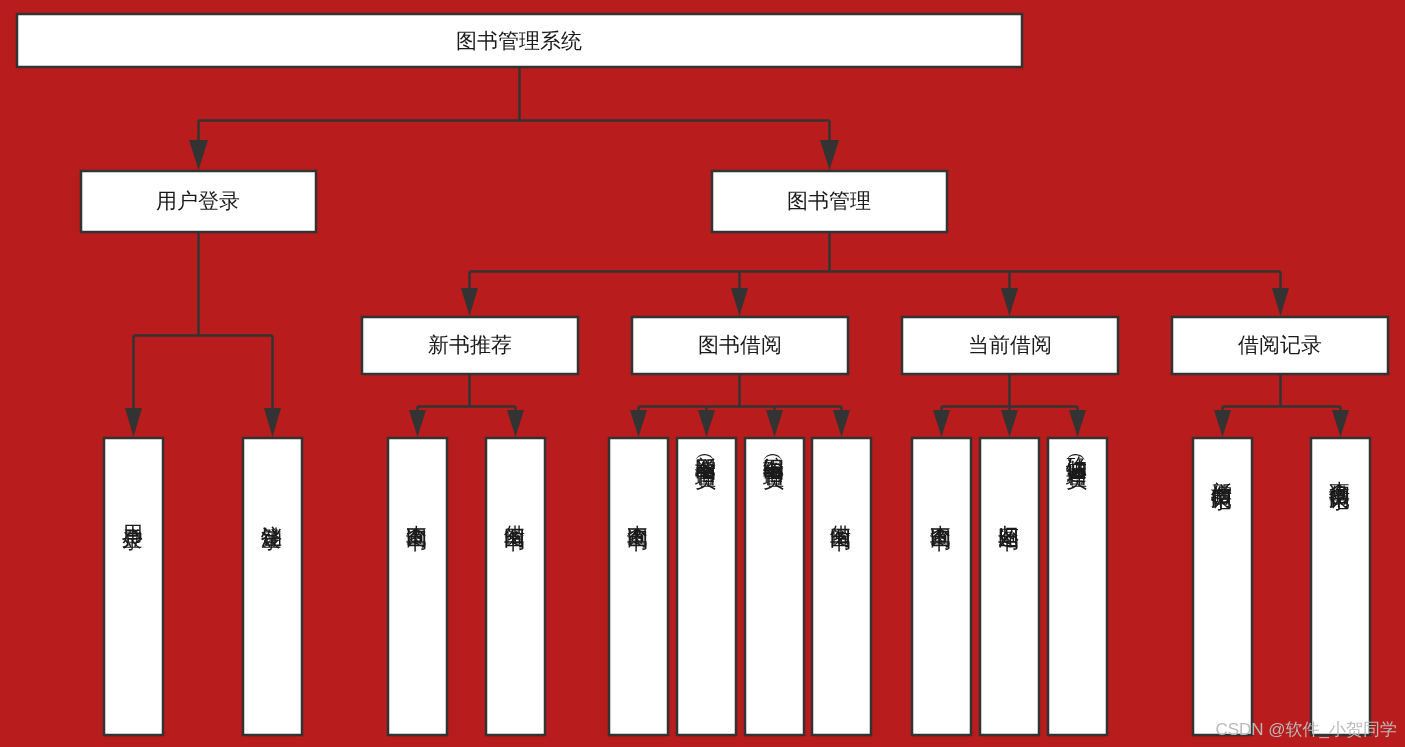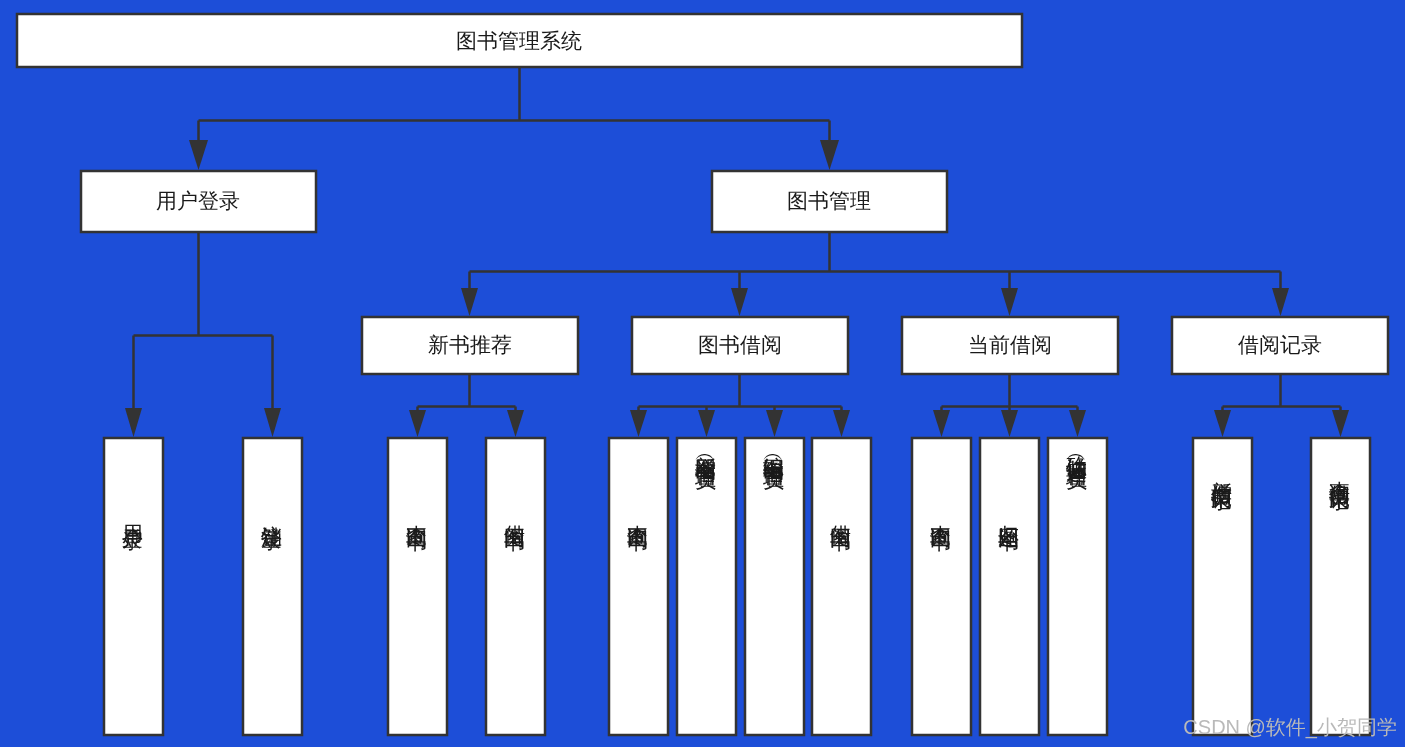--- a/index.html
+++ b/index.html
@@ -7,21 +7,21 @@
     padding: 0;
     background: #ffffff;
   }
   body {
     font-family: "Liberation Sans", "DejaVu Sans", sans-serif;
   }
   #diagram-root {
     position: relative;
     width: 1405px;
     height: 747px;
-    background: #1d4ed8;
+    background: #b91c1c;
     overflow: hidden;
   }
   svg.flow {
     position: absolute;
     left: 0;
     top: 0;
     width: 1405px;
     height: 747px;
   }
   .node-box {
@@ -53,21 +53,21 @@
     writing-mode: vertical-rl;
     text-orientation: upright;
     letter-spacing: 2px;
     text-anchor: middle;
   }
   .watermark {
     position: absolute;
     right: 8px;
     bottom: 6px;
     color: #b9b9b9;
-    font-size: 20px;
+    font-size: 17px;
     font-family: "Liberation Sans", "DejaVu Sans", sans-serif;
     white-space: nowrap;
     user-select: none;
   }
 </style>
 </head>
 <body>
 
 <div id="diagram-root">
 

